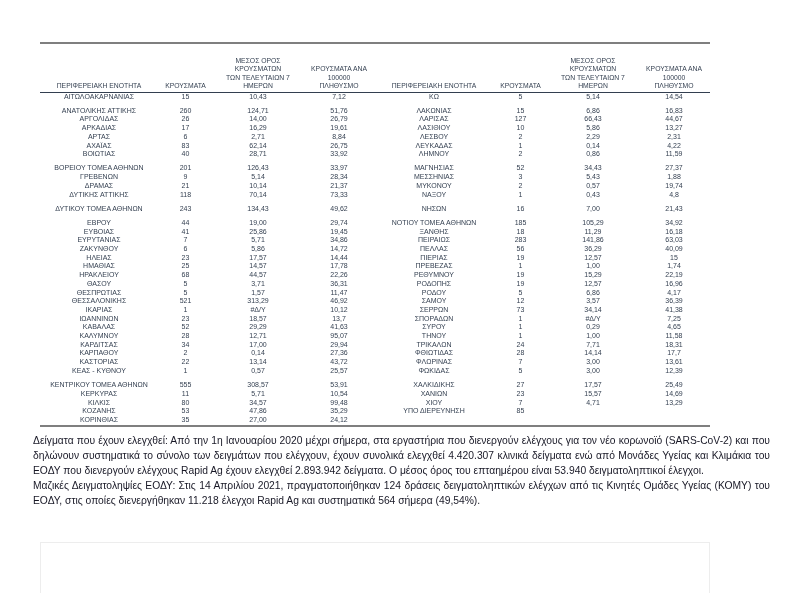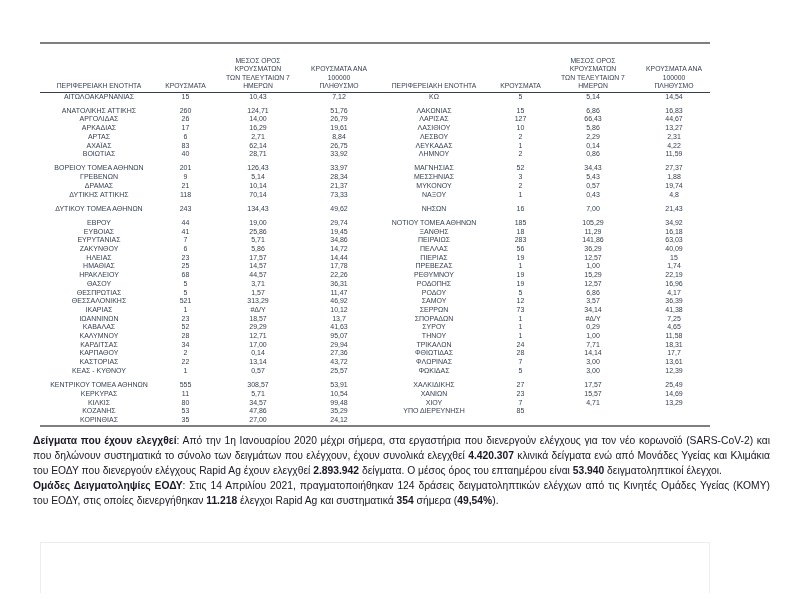--- a/index.html
+++ b/index.html
@@ -20,21 +20,21 @@
   tbody td{
     font-size:7px;color:#333f50;text-align:center;vertical-align:middle;
     padding:0 1px;line-height:8.7px;height:8.7px;white-space:nowrap;overflow:hidden;
   }
   tr.spacer td{height:5.5px;line-height:5.5px;border:none;}
   .paragraphs{
     position:absolute;left:33px;top:433px;width:737px;
     font-size:10.3px;line-height:15px;color:#181826;text-align:justify;
   }
   .paragraphs p{margin:0;}
-  .paragraphs .b{font-weight:700;}
+  .paragraphs .b{font-weight:400;}
   .faint-box{
     position:absolute;left:40px;top:542px;width:668px;height:50px;
     border:1px solid #ededed;border-bottom:none;
   }
 </style>
 </head>
 <body>
 
 <div class="doc-table">
   <table>
@@ -439,16 +439,16 @@
           <td></td>
           <td></td>
           <td></td>
         </tr>
       </tbody>
   </table>
 </div>
 
 <div class="paragraphs" id="paragraphs">
     <p><span class="b">Δείγματα που έχουν ελεγχθεί</span><span>: Από την 1η Ιανουαρίου 2020 μέχρι σήμερα, στα εργαστήρια που διενεργούν ελέγχους για τον νέο κορωνοϊό (SARS-CoV-2) και που δηλώνουν συστηματικά το σύνολο των δειγμάτων που ελέγχουν, έχουν συνολικά ελεγχθεί </span><span class="b">4.420.307</span><span> κλινικά δείγματα ενώ από Μονάδες Υγείας και Κλιμάκια του ΕΟΔΥ που διενεργούν ελέγχους Rapid Ag έχουν ελεγχθεί </span><span class="b">2.893.942</span><span> δείγματα. Ο μέσος όρος του επταημέρου είναι </span><span class="b">53.940</span><span> δειγματοληπτικοί έλεγχοι.</span></p>
-    <p><span class="b">Ομάδες Δειγματοληψίες ΕΟΔΥ</span><span>: Στις 14 Απριλίου 2021, πραγματοποιήθηκαν 124 δράσεις δειγματοληπτικών ελέγχων από τις Κινητές Ομάδες Υγείας (ΚΟΜΥ) του ΕΟΔΥ, στις οποίες διενεργήθηκαν </span><span class="b">11.218</span><span> έλεγχοι Rapid Ag και συστηματικά </span><span class="b">354</span><span> σήμερα (</span><span class="b">49,54%</span><span>).</span></p>
+    <p><span class="b">Μαζικές Δειγματοληψίες ΕΟΔΥ</span><span>: Στις 14 Απριλίου 2021, πραγματοποιήθηκαν 124 δράσεις δειγματοληπτικών ελέγχων από τις Κινητές Ομάδες Υγείας (ΚΟΜΥ) του ΕΟΔΥ, στις οποίες διενεργήθηκαν </span><span class="b">11.218</span><span> έλεγχοι Rapid Ag και συστηματικά </span><span class="b">564</span><span> σήμερα (</span><span class="b">49,54%</span><span>).</span></p>
   </div>
 
 <div class="faint-box"></div>
 
 </body></html>

